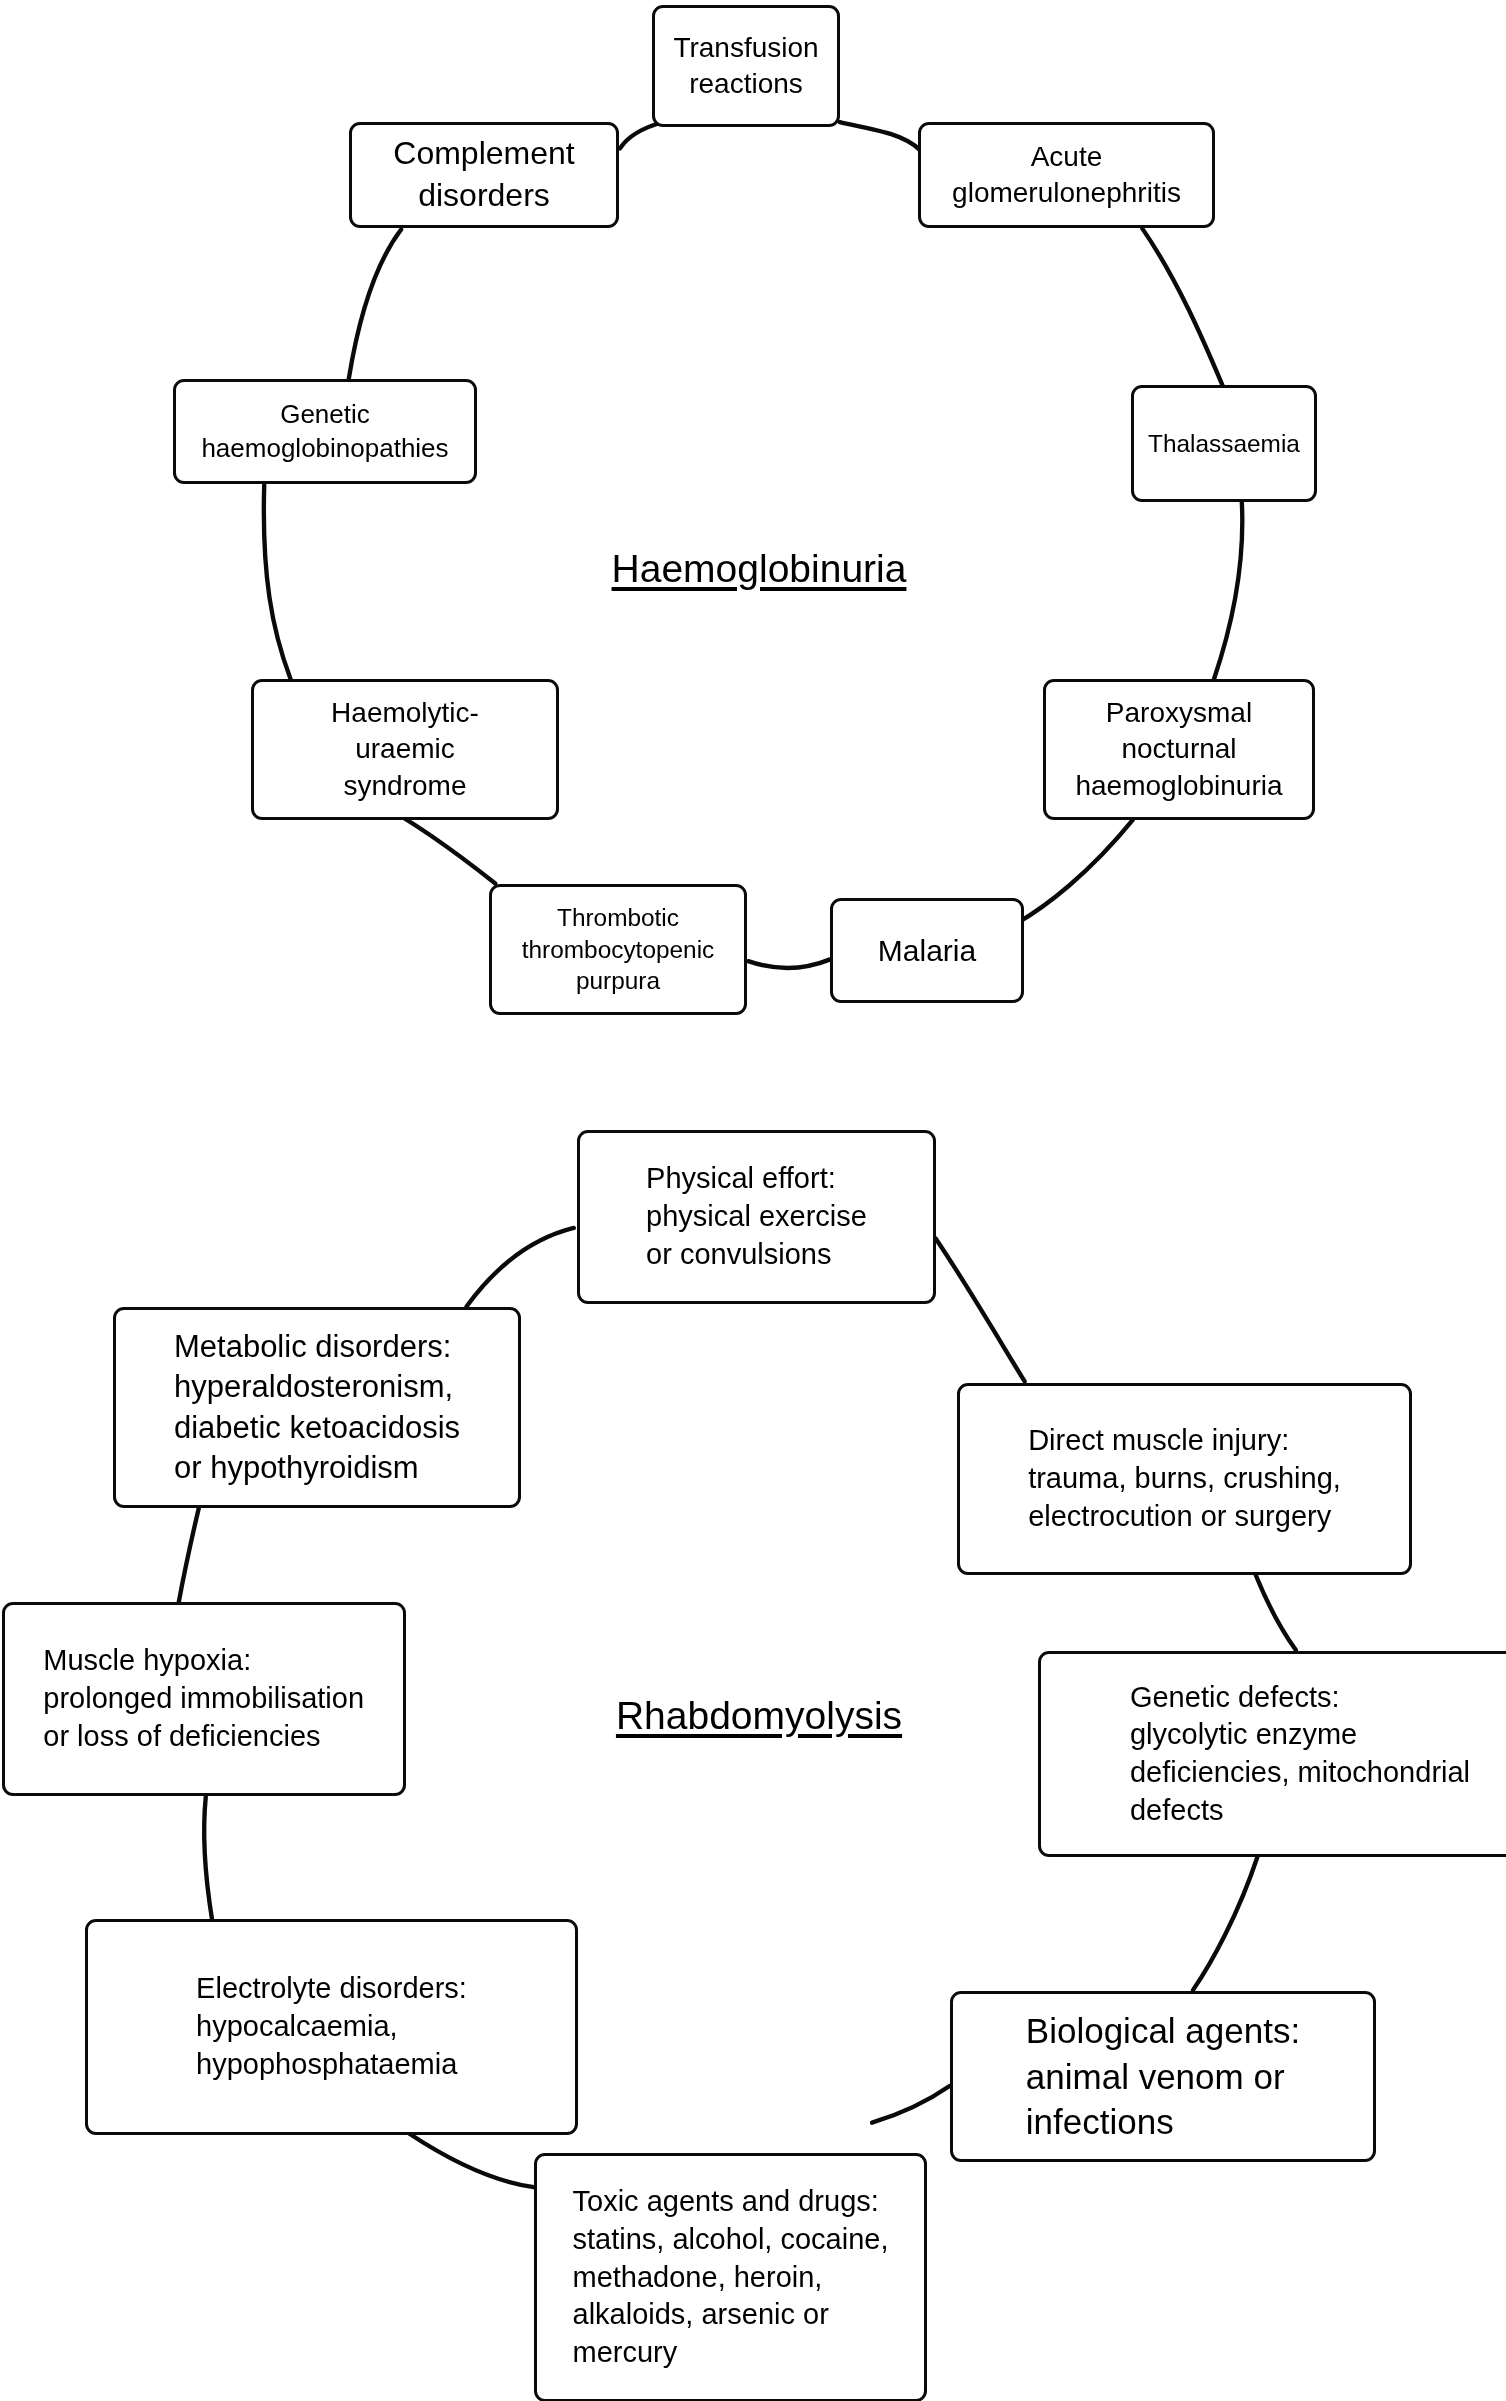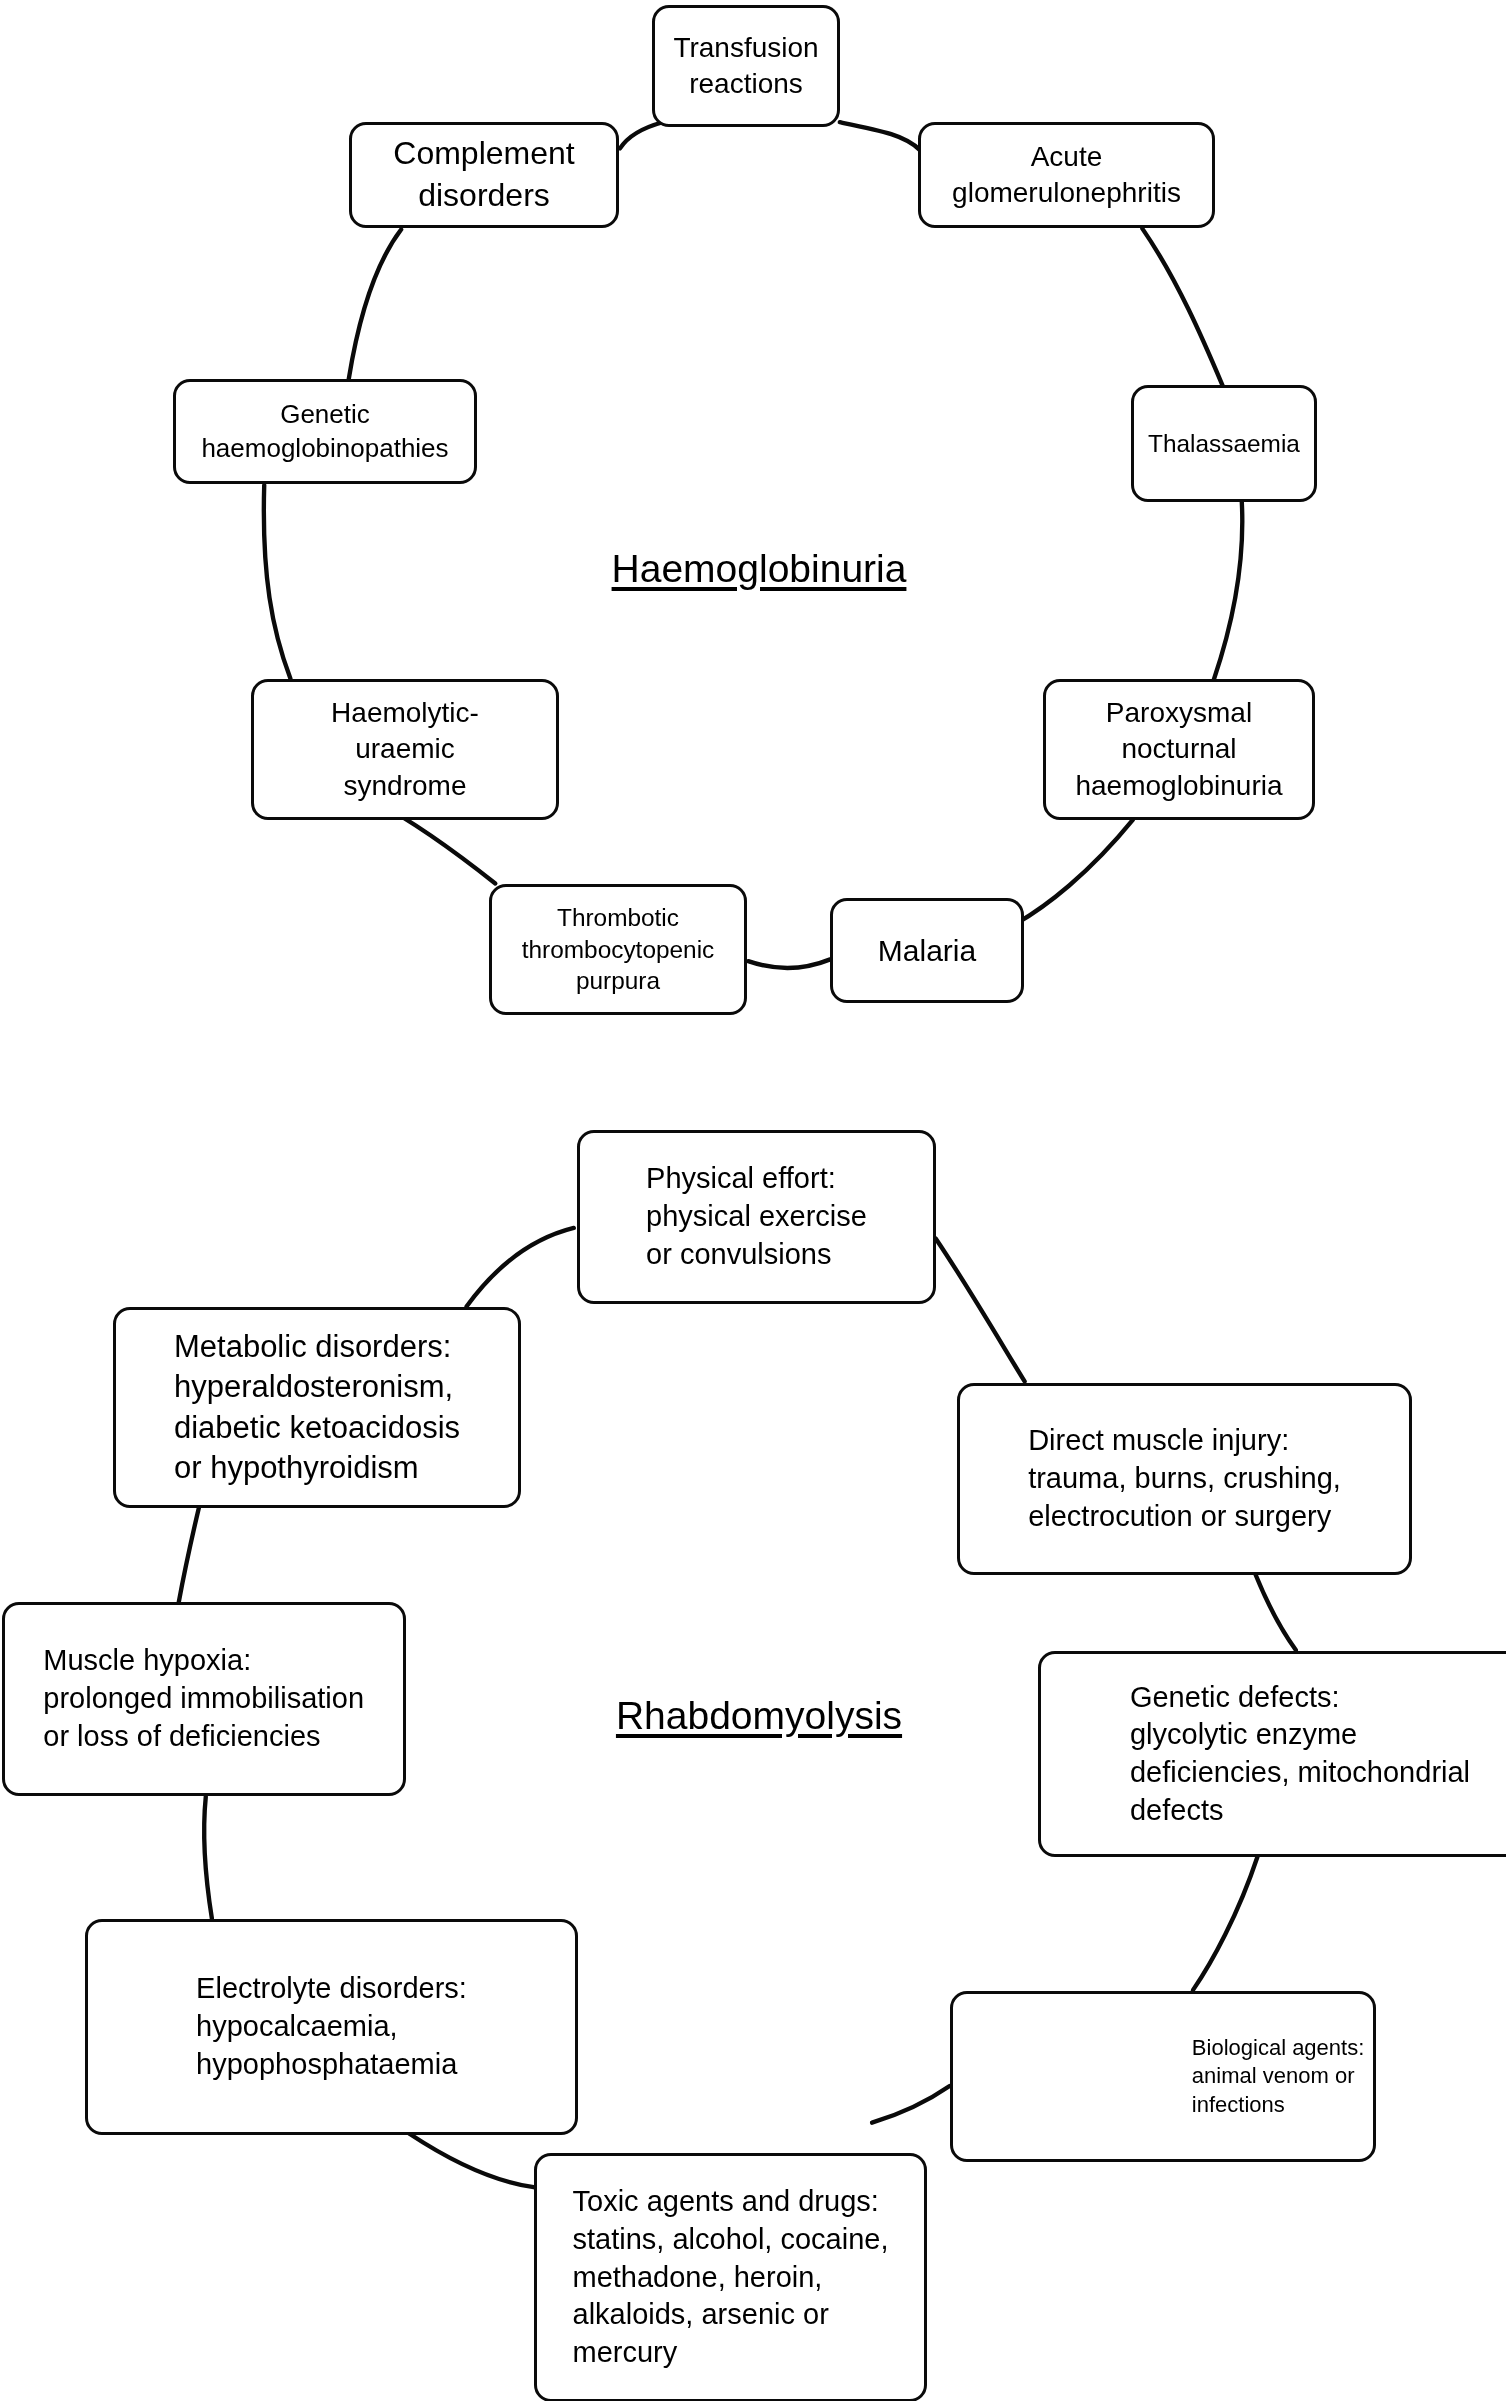--- a/index.html
+++ b/index.html
@@ -26,21 +26,21 @@
     left: 0; top: 0;
     width: 1506px;
     height: 2401px;
     pointer-events: none;
   }
   .node {
     position: absolute;
     box-sizing: border-box;
     background: #ffffff;
     border: 3.5px solid #0a0a0a;
-    border-radius: 17px;
+    border-radius: 11px;
     display: flex;
     align-items: center;
     justify-content: center;
     text-align: center;
     line-height: 1.30;
     z-index: 5;
   }
   .node .node-label {
     display: block;
     white-space: pre-line;
@@ -69,21 +69,21 @@
   #hb-n6 { left: 251px;  top: 679px;  width: 308px; height: 141px; font-size: 28px; }
   #hb-n7 { left: 173px;  top: 379px;  width: 304px; height: 105px; font-size: 26px; }
   #hb-n8 { left: 349px;  top: 122px;  width: 270px; height: 106px; font-size: 32px; }
 
   
   #rh-title      { left: 541px;  top: 1694px; width: 436px; font-size: 39px; }
 
   #rh-n0 { left: 577px;  top: 1130px; width: 359px; height: 174px; font-size: 29px; }
   #rh-n1 { left: 957px; top: 1383px; width: 455px; height: 192px; font-size: 29px; }
   #rh-n2 { left: 1038px; top: 1651px; width: 524px; height: 206px; font-size: 29px; }
-  #rh-n3 { left: 950px; top: 1991px; width: 426px; height: 171px; font-size: 22px; justify-content: flex-end; }
+  #rh-n3 { left: 950px; top: 1991px; width: 426px; height: 171px; font-size: 35px; }
   #rh-n4 { left: 534px;  top: 2153px; width: 393px; height: 249px; font-size: 29px; }
   #rh-n5 { left: 85px;   top: 1919px; width: 493px; height: 216px; font-size: 29px; }
   #rh-n6 { left: 1.7px;    top: 1602px; width: 404px; height: 194px; font-size: 29px; }
   #rh-n7 { left: 113px;  top: 1307px; width: 408px; height: 201px; font-size: 31px; }
 
   .node-text-left .node-label { text-align: left; }
 </style>
 </head>
 <body>
 

